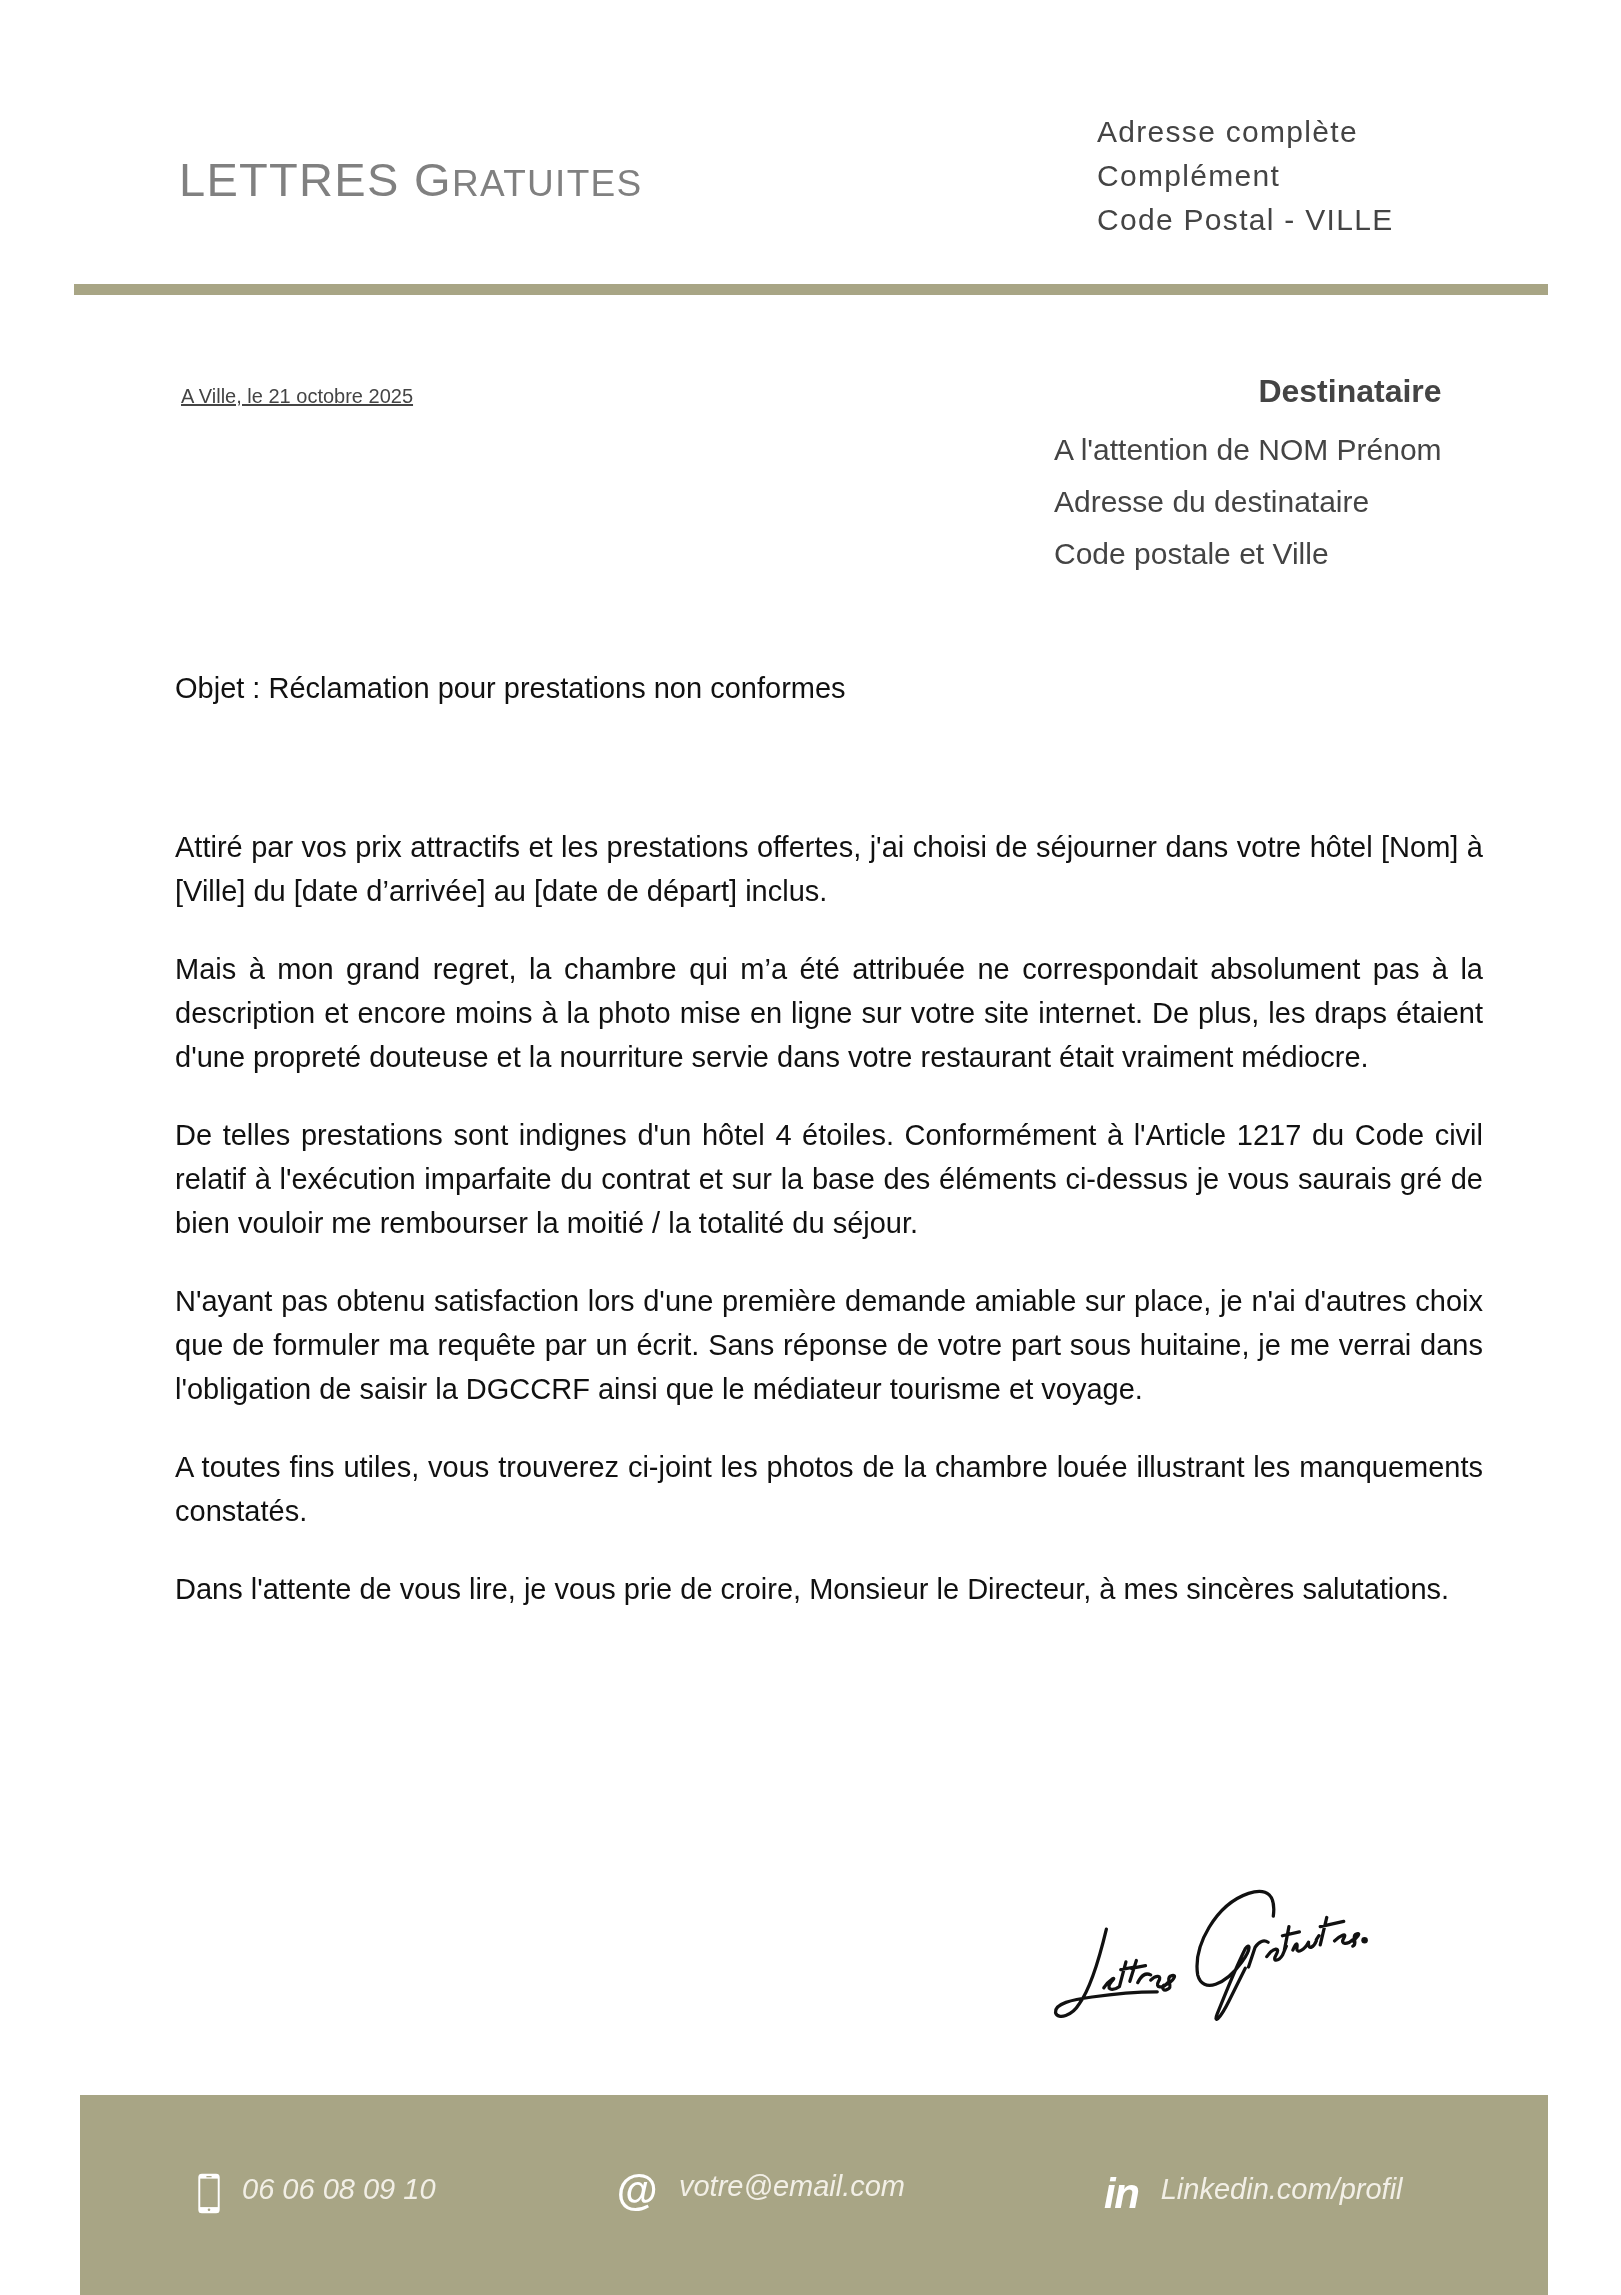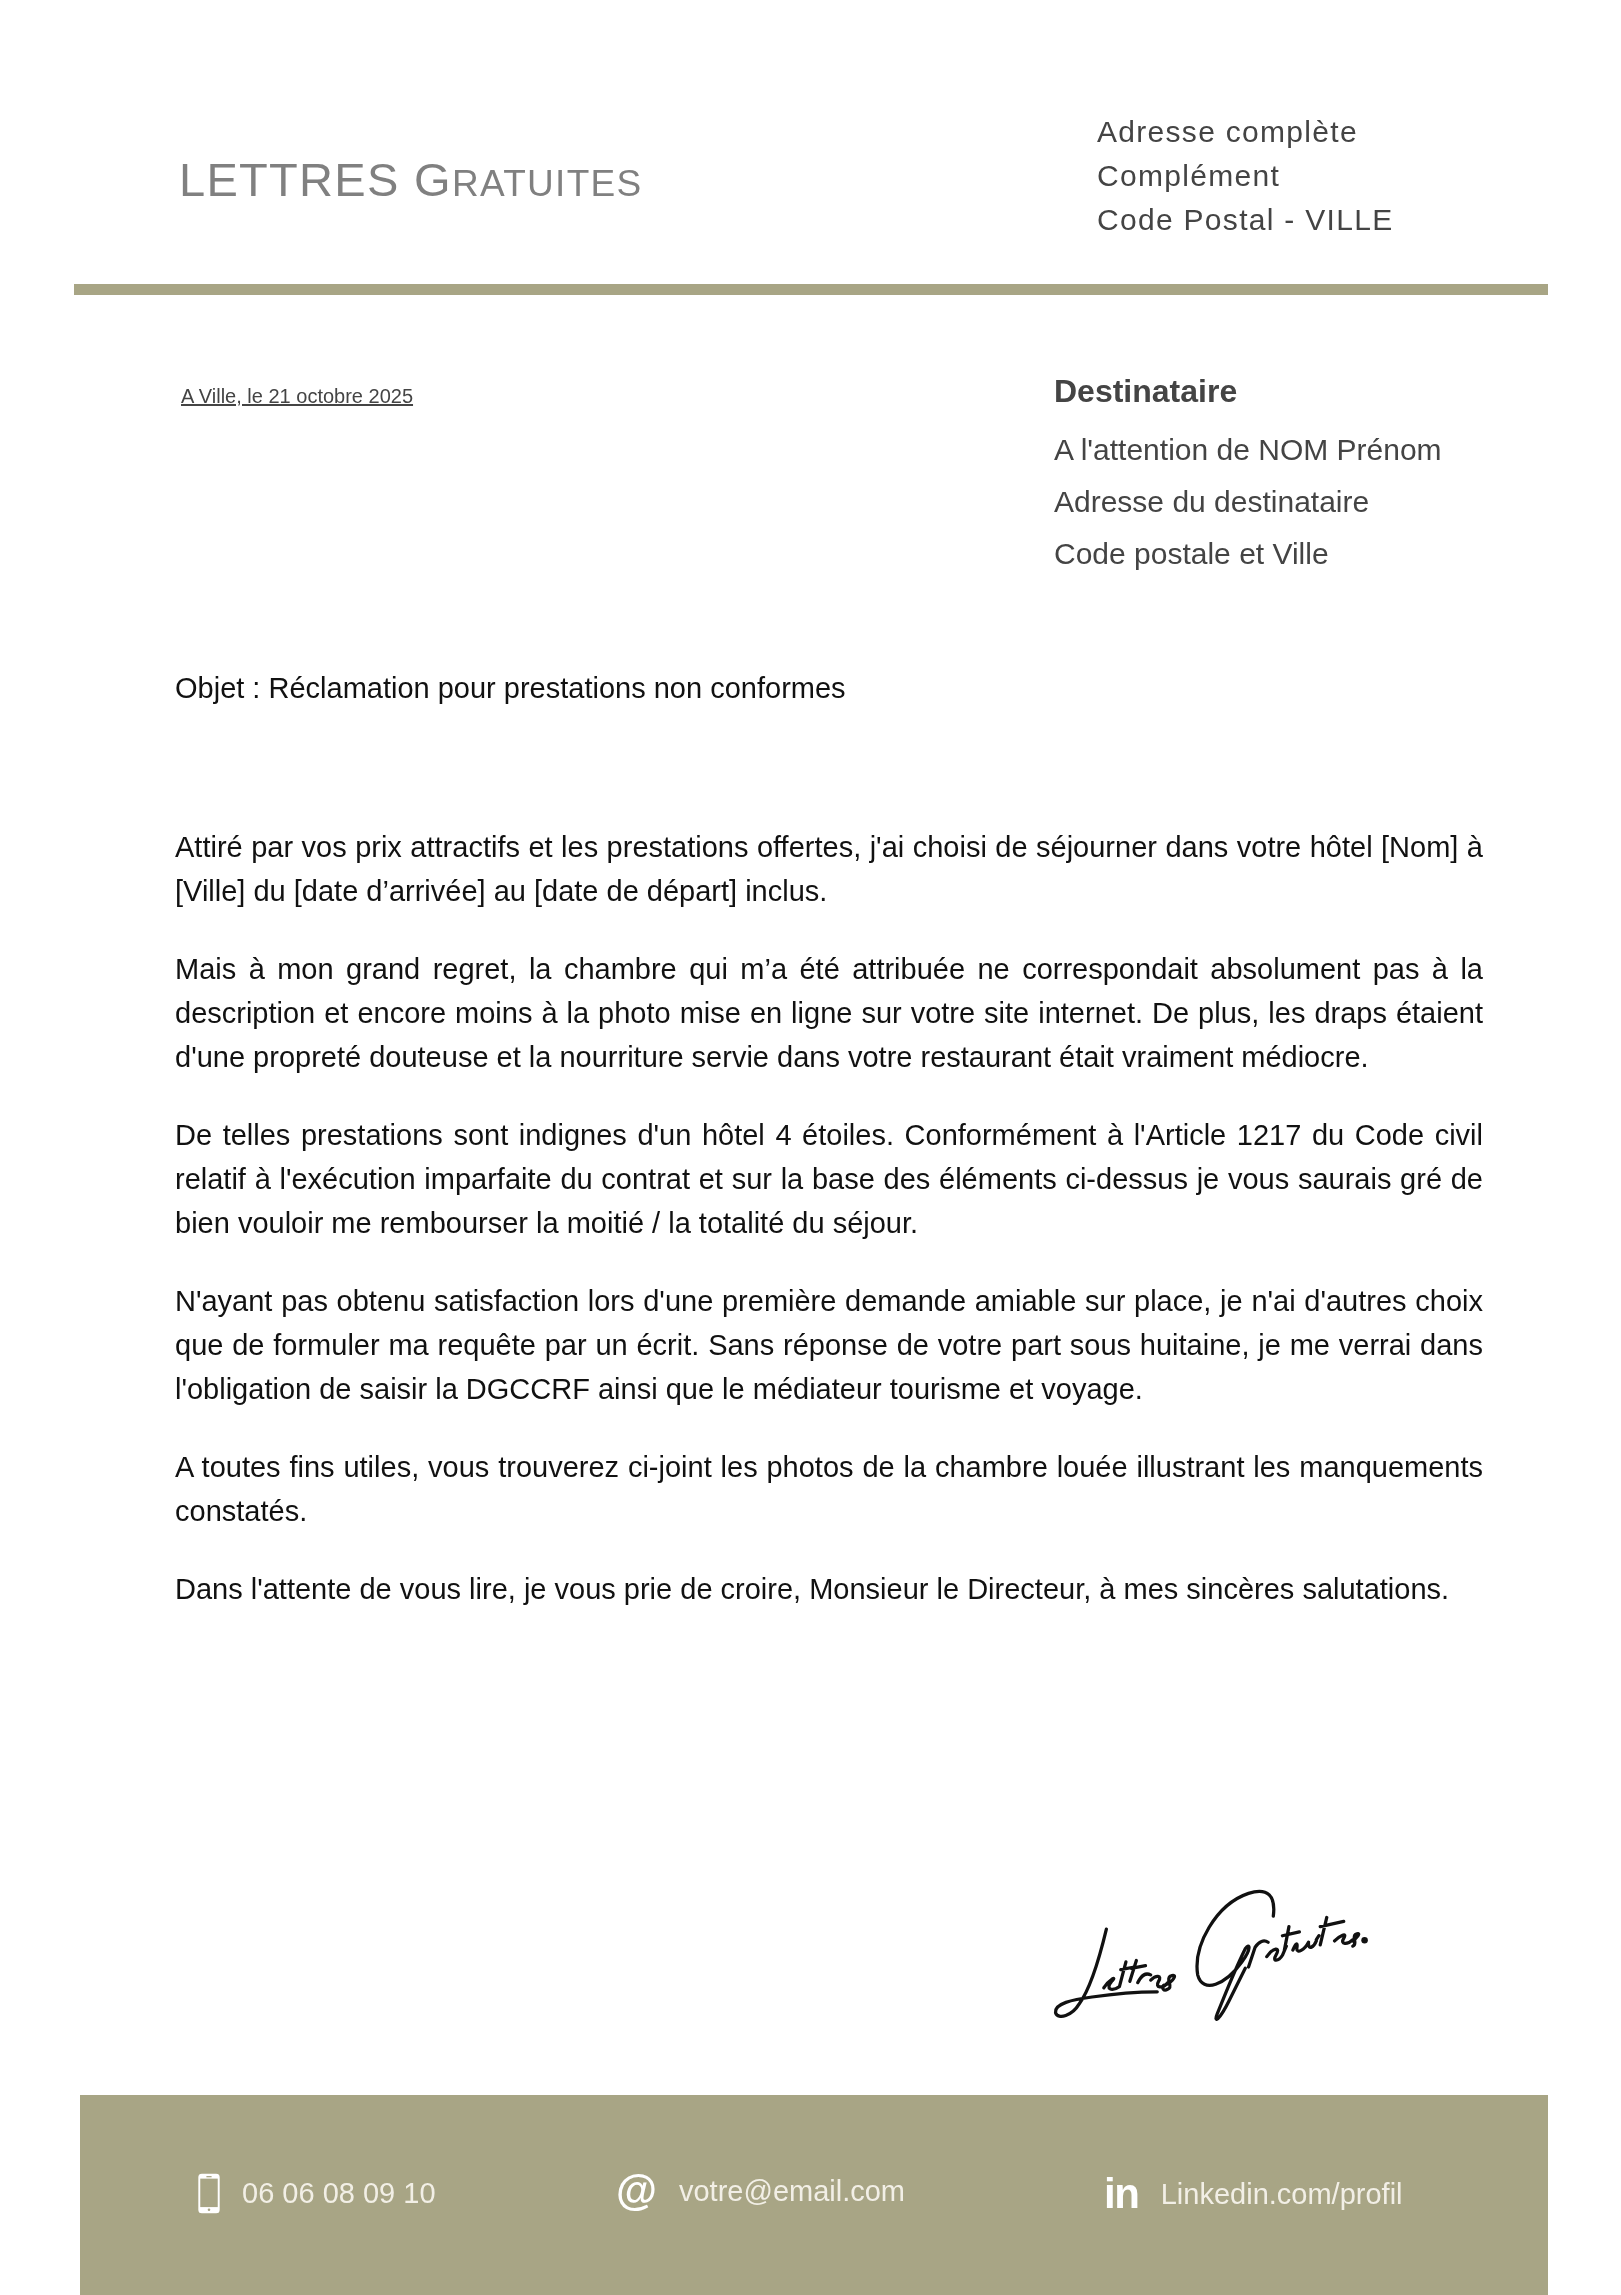--- a/index.html
+++ b/index.html
@@ -10,33 +10,33 @@
     .brand .sc { font-size: 37px; }
 
     .sender { left: 1063px; top: 110px; font-size: 30px; color: #444444; line-height: 44px; letter-spacing: 1.3px; }
     .sender div { white-space: nowrap; margin-left: 34px; }
 
     .rule { left: 74px; top: 284px; width: 1474px; height: 11px; background: #a8a585; }
 
     .date { left: 181px; top: 385px; font-size: 20px; color: #444444; white-space: nowrap; text-decoration: underline; }
 
     .recip { left: 1054px; top: 373px; color: #444444; }
-    .recip .title { font-size: 32px; font-weight: bold; white-space: nowrap; margin-bottom: 14.4px; }
+    .recip .title { font-size: 32px; font-weight: bold; white-space: nowrap; margin-bottom: 14.4px; text-align: right; }
     .recip .line { font-size: 30px; line-height: 52px; white-space: nowrap; }
 
     .subject { left: 175px; top: 672px; font-size: 29px; color: #111111; white-space: nowrap; }
 
     .body { left: 175px; top: 825px; width: 1308px; font-size: 29px; color: #111111; line-height: 44px; }
     .body p { margin: 0 0 34px 0; text-align: justify; }
     .body p.greeting { margin-bottom: 33px; }
 
     .signature { left: 1046px; top: 1864px; width: 392px; height: 163px; }
 
     .footer { left: 80px; top: 2095px; width: 1468px; height: 201px; background: #a8a585; }
-    .fitem { position: absolute; top: 78px; display: flex; align-items: center; color: #f2efe6; font-size: 29px; white-space: nowrap; }
+    .fitem { position: absolute; top: 78px; display: flex; color: #f2efe6; font-size: 29px; white-space: nowrap; font-style: italic; }
     .fitem .ico { display: inline-flex; align-items: center; justify-content: center; margin-right: 22px; color: #ffffff; }
     .f-phone { left: 118px; }
     .f-email { left: 536px; top: 75px; }
     .f-linked { left: 1024px; }
     .at { font-size: 42px; font-weight: bold; line-height: 1; }
     .in { font-size: 42px; font-weight: bold; line-height: 1; letter-spacing: -1.3px; }
   </style>
 </head>
 <body>
 

